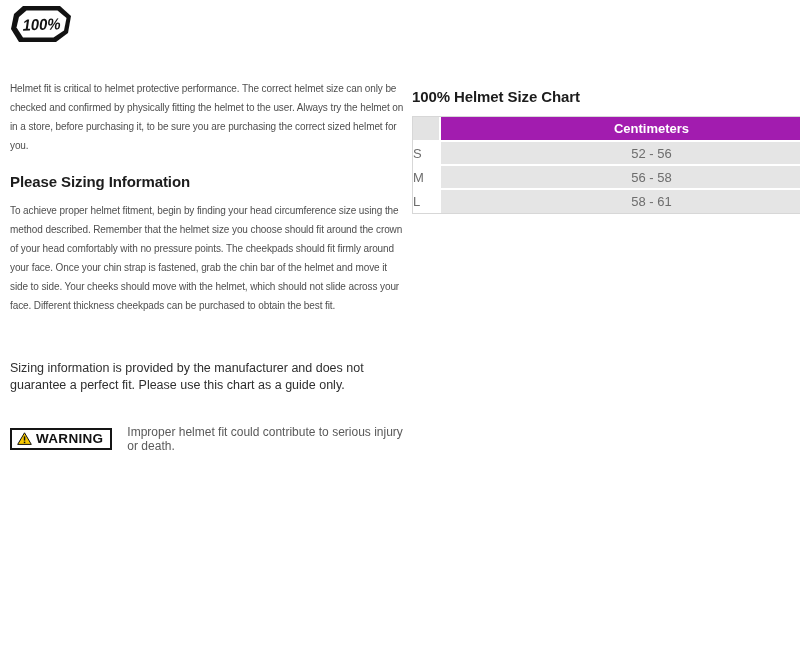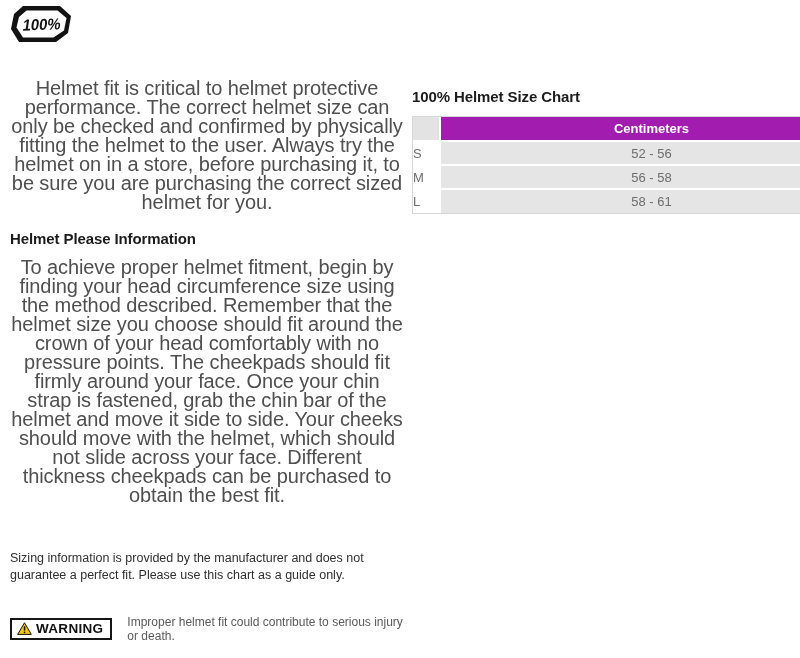--- a/index.html
+++ b/index.html
@@ -8,21 +8,21 @@
   .page { position: relative; width: 800px; height: 658px; background: #fff; overflow: hidden; }
 
   .logo { position: absolute; left: 10px; top: 4px; width: 62px; height: 40px; }
 
   .left-col { position: absolute; left: 10px; top: 70px; width: 394px; }
   .right-col { position: absolute; left: 412px; top: 88px; width: 451px; }
 
   .section { margin-top: 17px; }
   .section:first-child { margin-top: 0; }
   .section-heading { margin: 0; font-size: 15px; line-height: 20px; font-weight: 700; color: #1c1c1c; letter-spacing: -0.1px; }
-  .body-text { margin: 9px 0 0 0; font-size: 20px; line-height: 19px; color: #4f4f4f; letter-spacing: -0.1px; text-align: center; }
+  .body-text { margin: 9px 0 0 0; font-size: 10px; line-height: 19px; color: #4f4f4f; letter-spacing: -0.1px; }
 
   .disclaimer { margin-top: 45px; width: 384px; font-size: 12.5px; line-height: 17px; font-weight: 400; color: #2f2f2f; }
 
   .warning-row { margin-top: 31px; display: flex; align-items: center; gap: 15px; }
   .warning-badge { display: inline-flex; align-items: center; gap: 4px; border: 2px solid #151515; background: #fff; padding: 1px 7px 2px 5px; }
   .warning-label { font-weight: 700; font-size: 13.5px; color: #111; letter-spacing: 0.3px; }
   .warning-text { font-size: 12px; color: #5a5a5a; }
 
   .chart-title { margin: 0; font-size: 15px; line-height: 18px; font-weight: 700; color: #1c1c1c; letter-spacing: -0.1px; }
   .chart-subtitle { margin: 3px 0 0 0; font-size: 12.5px; line-height: 15px; color: #8a8a8a; }
@@ -52,21 +52,21 @@
   <div class="left-col">
 
     <div class="section">
       <p class="body-text">Helmet fit is critical to helmet protective performance. The correct helmet size can only be checked and confirmed by physically fitting the helmet to the user. Always try the helmet on in a store, before purchasing it, to be sure you are purchasing the correct sized helmet for you.</p>
     </div>
 
     <div class="section">
     </div>
 
     <div class="section">
-      <h2 class="section-heading">Helmet Please Information</h2>
+      <h2 class="section-heading">Please Sizing Information</h2>
       <p class="body-text">To achieve proper helmet fitment, begin by finding your head circumference size using the method described. Remember that the helmet size you choose should fit around the crown of your head comfortably with no pressure points. The cheekpads should fit firmly around your face. Once your chin strap is fastened, grab the chin bar of the helmet and move it side to side. Your cheeks should move with the helmet, which should not slide across your face. Different thickness cheekpads can be purchased to obtain the best fit.</p>
     </div>
 
     <p class="disclaimer">Sizing information is provided by the manufacturer and does not guarantee a perfect fit. Please use this chart as a guide only.</p>
 
     <div class="warning-row">
       <span class="warning-badge">
         <svg width="15" height="13" viewBox="0 0 15 13">
           <polygon points="7.5,0.8 14.3,12.4 0.7,12.4" fill="#f6c700" stroke="#111111" stroke-width="1"></polygon>
           <rect x="6.8" y="4.3" width="1.5" height="4.3" fill="#111111"></rect>

